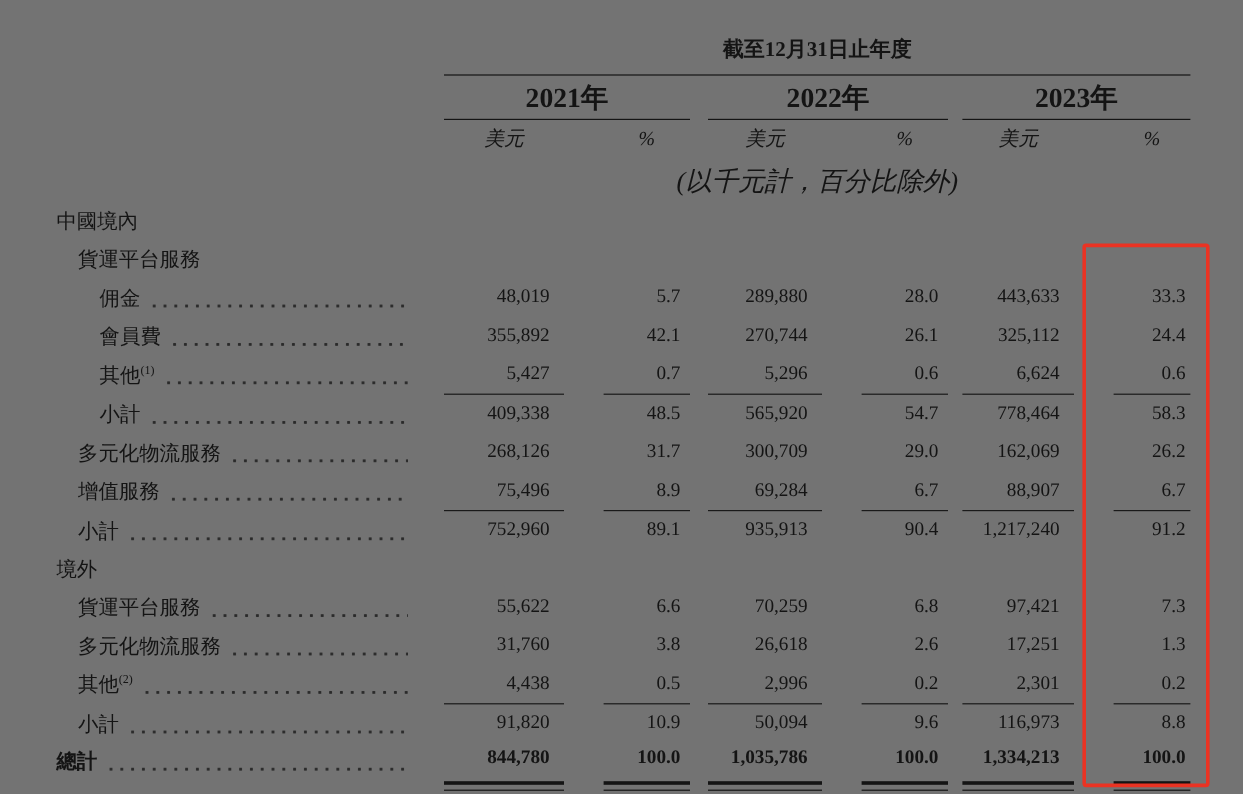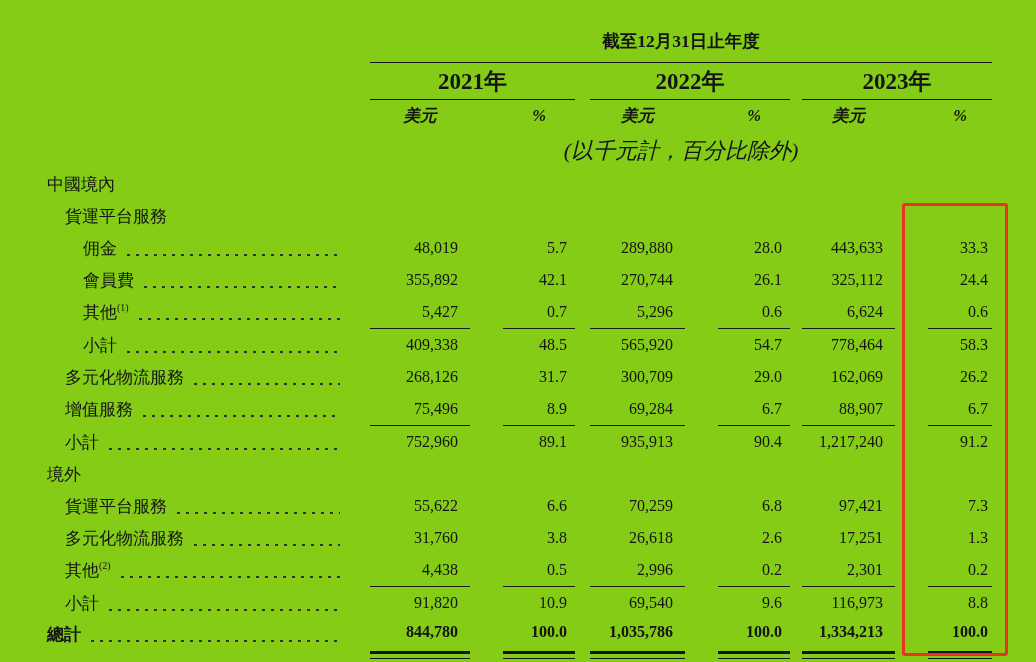--- a/index.html
+++ b/index.html
@@ -1,32 +1,32 @@
 <!DOCTYPE html>
 <html><head>
 <meta charset="utf-8">
 <style>
   html,body { margin:0; padding:0; background:#ffffff; }
   .page {
-    position:relative; width:1036px; height:662px; background:#84cc16;
+    position:relative; width:1036px; height:662px; background:#737373;
     font-family:"Liberation Serif","DejaVu Serif",serif; color:#141414;
     overflow:hidden;
   }
   table.fin {
     position:absolute; left:45px; top:15px;
     border-collapse:separate; border-spacing:0; table-layout:fixed;
   }
   td { padding:0; vertical-align:middle; }
 
   
   .title-cell { text-align:center; font-weight:700; font-size:17.5px; height:38px;
                 vertical-align:bottom; padding-bottom:9px; border-bottom:1.7px solid #141414; }
   .year-cell  { text-align:center; font-weight:700; font-size:23px; height:36px;
                 vertical-align:middle; border-bottom:1.5px solid #141414; }
-  .sub-cell   { font-style:italic; text-align:center; font-size:16.5px; height:32px;font-weight:bold; }
+  .sub-cell   { font-style:italic; text-align:center; font-size:16.5px; height:32px; }
   .note-cell  { font-style:italic; text-align:center; font-size:22px; height:32px; vertical-align:top; padding-top:4px; }
 
   
   tbody td { height:32px; font-size:16px; }
   .lbl { white-space:nowrap; }
   .lblwrap { display:flex; align-items:baseline; padding-right:30px; }
   .lt { font-size:17px; white-space:nowrap; }
   .lt sup { font-size:10px; }
   .ind0 .lblwrap { padding-left:2px; }
   .ind1 .lblwrap { padding-left:20px; }
@@ -315,21 +315,21 @@
           <td class="lbl ind1">
             <div class="lblwrap">
               <span class="lt">小計</span>
               <span class="leader"></span>
             </div>
           </td>
           <td class="usd">91,820</td>
           <td></td>
           <td class="pct">10.9</td>
           <td></td>
-          <td class="usd">69,540</td>
+          <td class="usd">50,094</td>
           <td></td>
           <td class="pct">9.6</td>
           <td></td>
           <td class="usd">116,973</td>
           <td></td>
           <td class="pct p-last">8.8</td>
         </tr>
         <tr class="bold total">
           <td class="lbl ind0">
             <div class="lblwrap">

